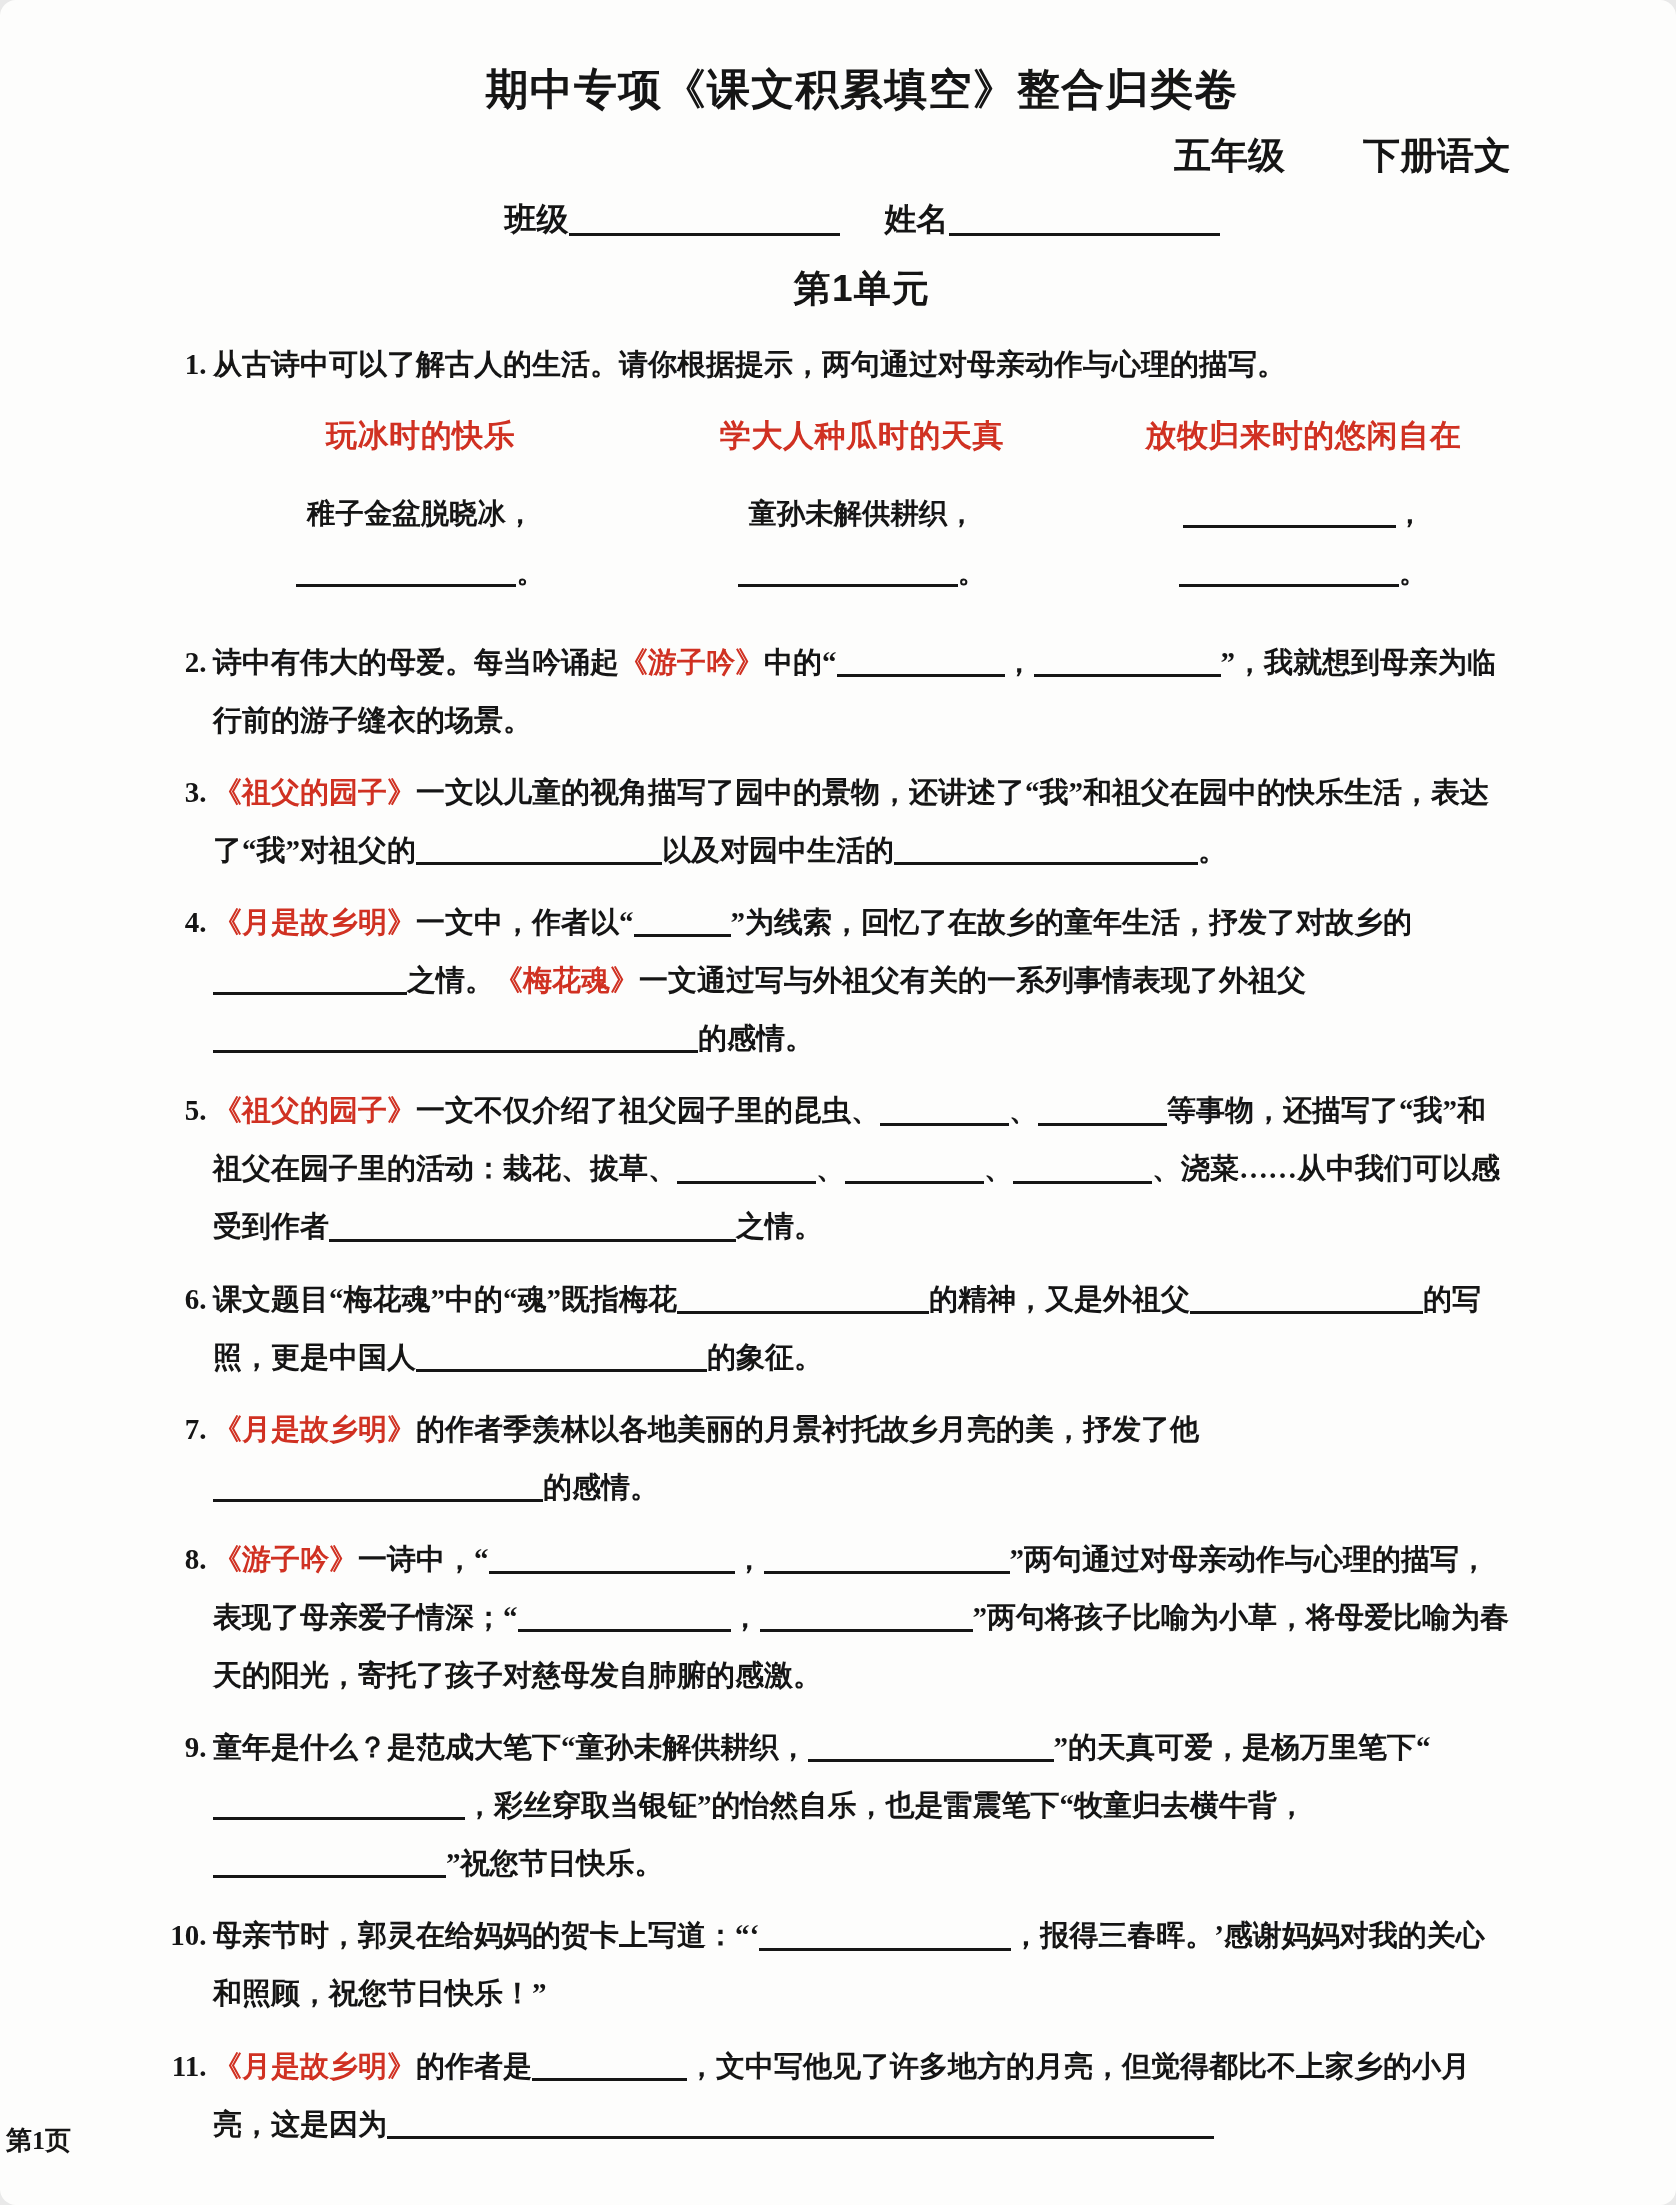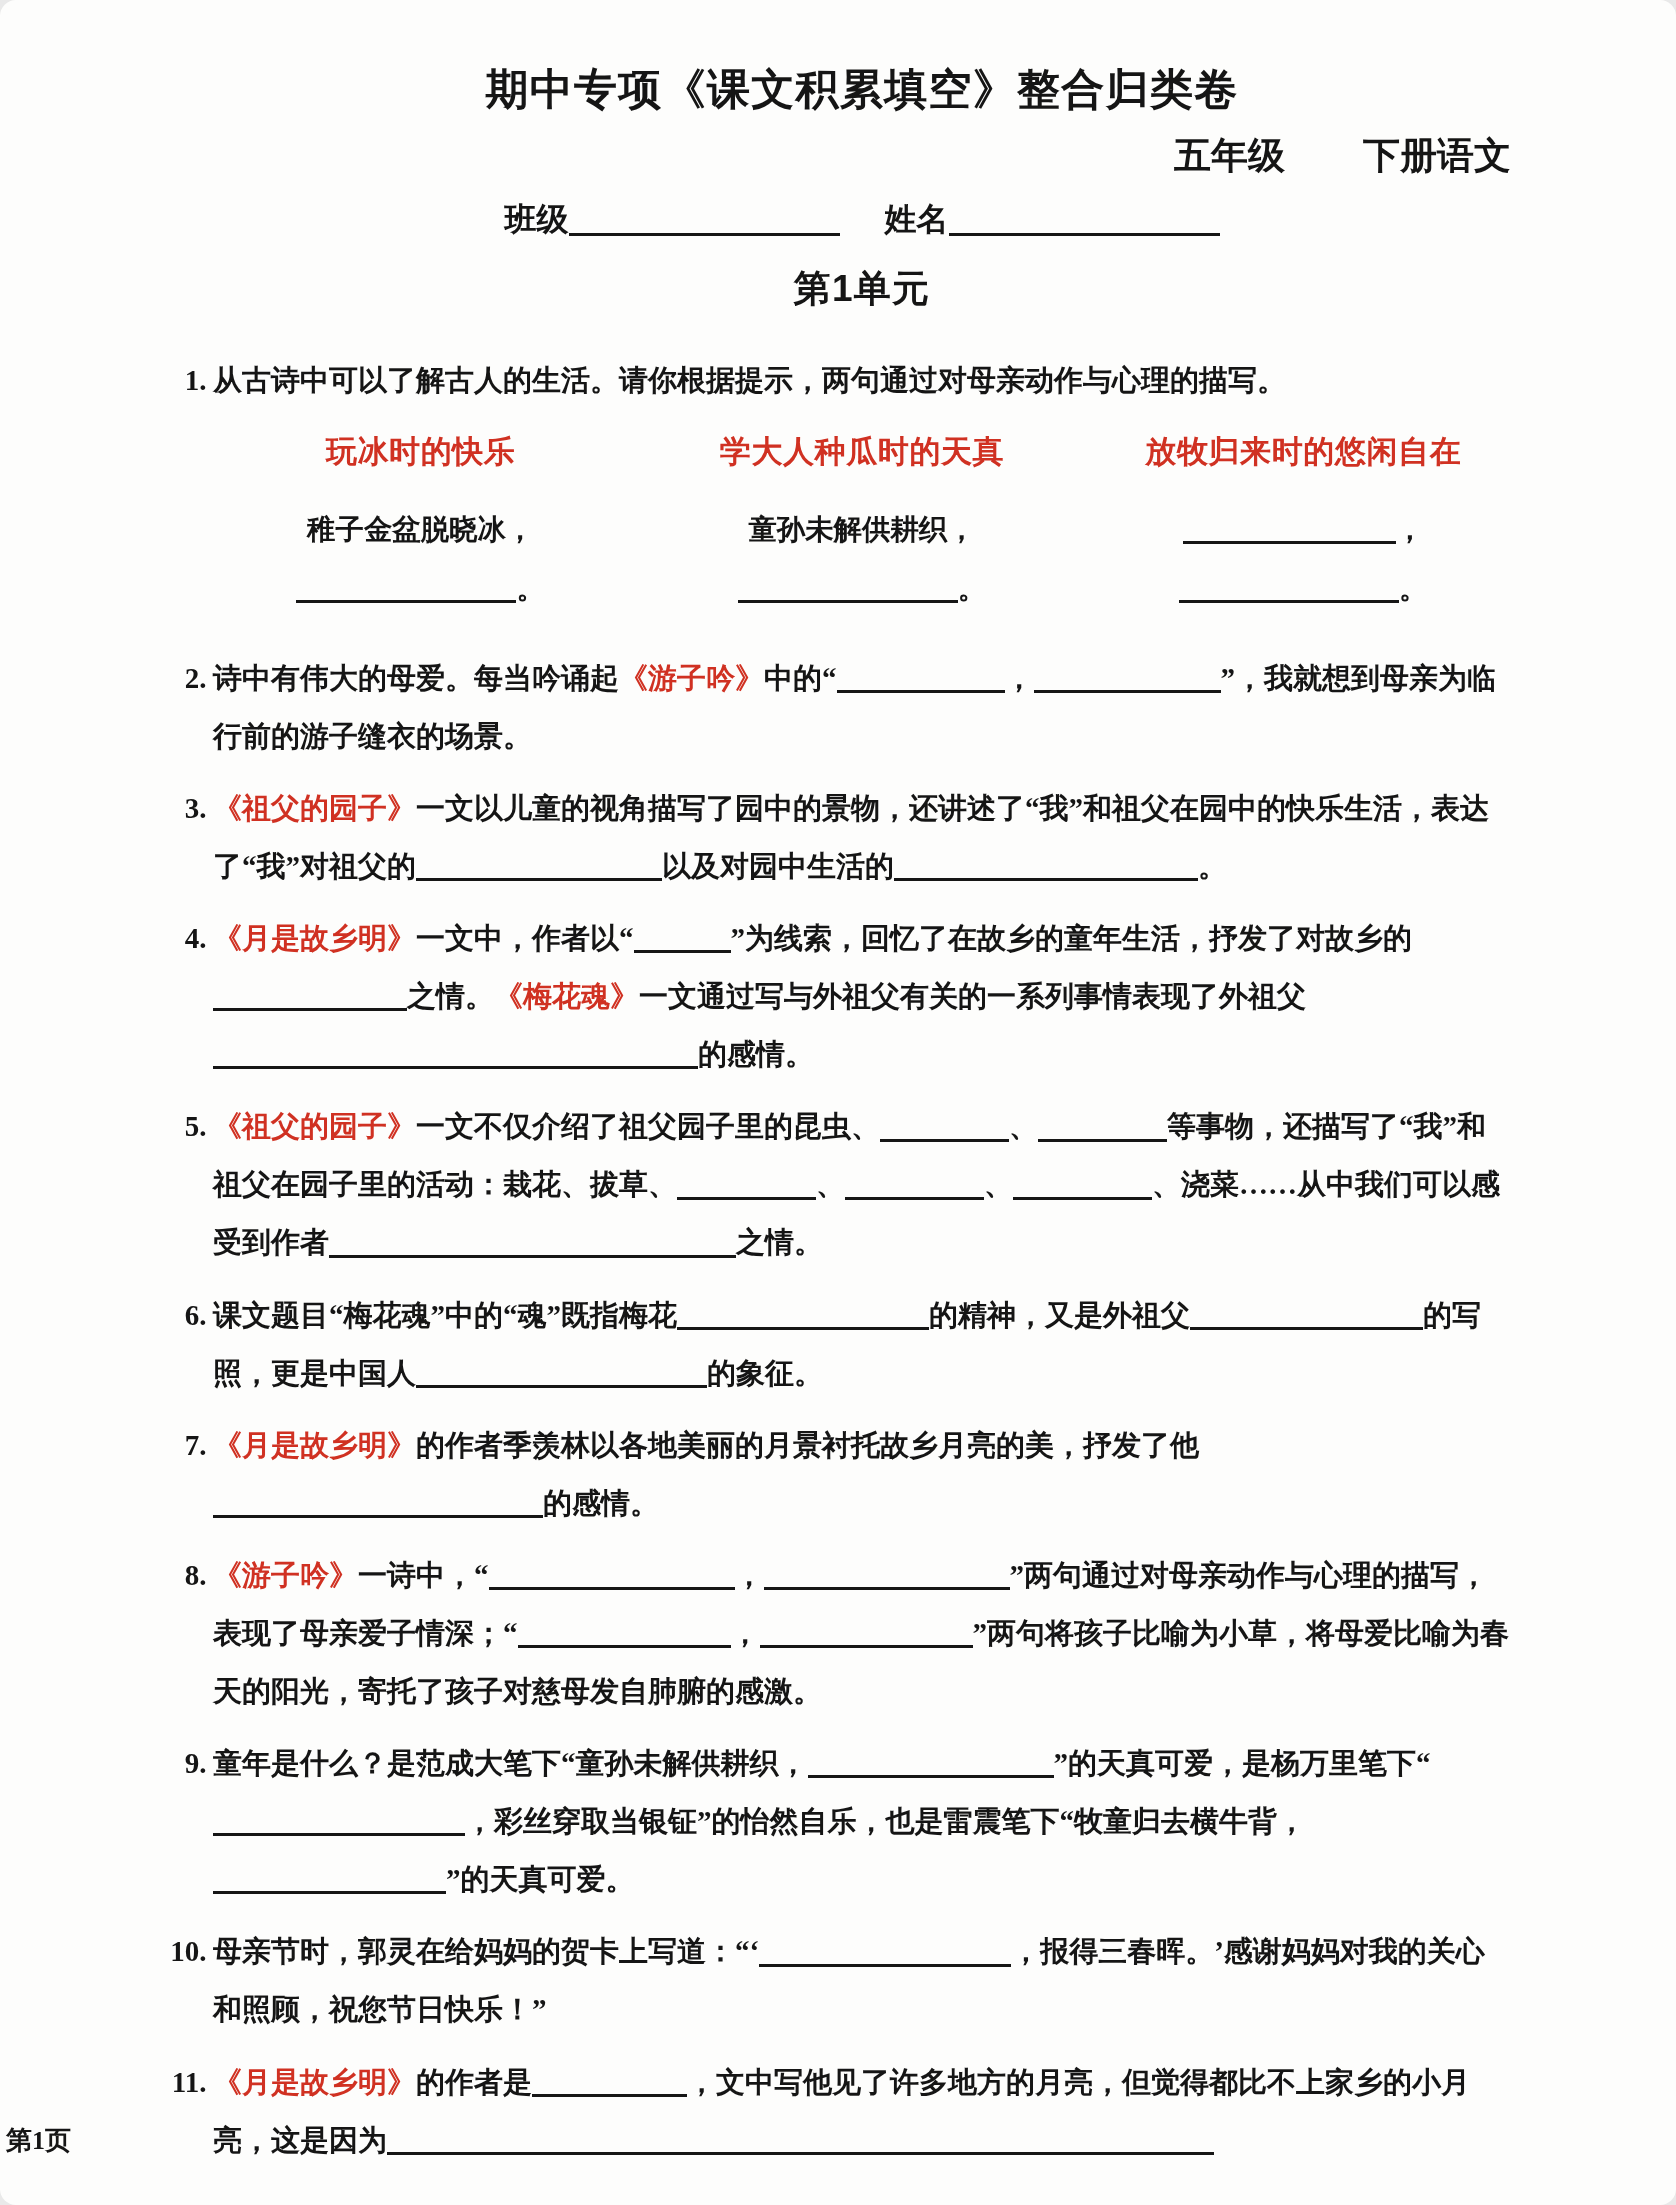--- a/index.html
+++ b/index.html
@@ -33,21 +33,21 @@
     margin:6.5px 0 19.4px 0;
   }
   .writein{
     display:inline-block; width:271px; height:1em;
     border-bottom:3.9px solid #161616; vertical-align:-6.5px;
   }
   .idline .grp2{margin-left:45px;}
   h2.section{
     font-family:"Liberation Sans","DejaVu Sans",sans-serif;
     font-size:37px; font-weight:700; text-align:center;
-    margin:22px 0 37px 0; letter-spacing:1.3px;
+    margin:22px 0 21px 0; letter-spacing:1.3px;
   }
   .q{
     position:relative;
     font-size:29px; font-weight:600;
     line-height:2.0;
     margin:0 0 14.2px 0;
   }
   .qnum{
     position:absolute; right:calc(100% + 6.5px); top:0;
     white-space:nowrap;
@@ -116,20 +116,20 @@
     </div>
 
   <div>
       <div class="q"><span class="qnum">2.</span><span class="txt">诗中有伟大的母爱。每当吟诵起</span><span class="red">《游子吟》</span><span class="txt">中的“</span><span class="blank" style="width: 168px;"></span><span class="txt">，</span><span class="blank" style="width: 187px;"></span><span class="txt">”，我就想到母亲为临行前的游子缝衣的场景。</span></div>
       <div class="q"><span class="qnum">3.</span><span class="red">《祖父的园子》</span><span class="txt">一文以儿童的视角描写了园中的景物，还讲述了“我”和祖父在园中的快乐生活，表达了“我”对祖父的</span><span class="blank" style="width: 246px;"></span><span class="txt">以及对园中生活的</span><span class="blank" style="width: 304px;"></span><span class="txt">。</span></div>
       <div class="q"><span class="qnum">4.</span><span class="red">《月是故乡明》</span><span class="txt">一文中，作者以“</span><span class="blank" style="width: 97px;"></span><span class="txt">”为线索，回忆了在故乡的童年生活，抒发了对故乡的</span><span class="blank" style="width: 194px;"></span><span class="txt">之情。</span><span class="red">《梅花魂》</span><span class="txt">一文通过写与外祖父有关的一系列事情表现了外祖父</span><span class="blank" style="width: 485px;"></span><span class="txt">的感情。</span></div>
       <div class="q"><span class="qnum">5.</span><span class="red">《祖父的园子》</span><span class="txt">一文不仅介绍了祖父园子里的昆虫、</span><span class="blank" style="width: 129px;"></span><span class="txt">、</span><span class="blank" style="width: 129px;"></span><span class="txt">等事物，还描写了“我”和祖父在园子里的活动：栽花、拔草、</span><span class="blank" style="width: 139px;"></span><span class="txt">、</span><span class="blank" style="width: 139px;"></span><span class="txt">、</span><span class="blank" style="width: 139px;"></span><span class="txt">、浇菜……从中我们可以感受到作者</span><span class="blank" style="width: 407px;"></span><span class="txt">之情。</span></div>
       <div class="q"><span class="qnum">6.</span><span class="txt">课文题目“梅花魂”中的“魂”既指梅花</span><span class="blank" style="width: 252px;"></span><span class="txt">的精神，又是外祖父</span><span class="blank" style="width: 233px;"></span><span class="txt">的写照，更是中国人</span><span class="blank" style="width: 291px;"></span><span class="txt">的象征。</span></div>
       <div class="q"><span class="qnum">7.</span><span class="red">《月是故乡明》</span><span class="txt">的作者季羡林以各地美丽的月景衬托故乡月亮的美，抒发了他</span><span class="blank" style="width: 330px;"></span><span class="txt">的感情。</span></div>
       <div class="q"><span class="qnum">8.</span><span class="red">《游子吟》</span><span class="txt">一诗中，“</span><span class="blank" style="width: 246px;"></span><span class="txt">，</span><span class="blank" style="width: 246px;"></span><span class="txt">”两句通过对母亲动作与心理的描写，表现了母亲爱子情深；“</span><span class="blank" style="width: 213px;"></span><span class="txt">，</span><span class="blank" style="width: 213px;"></span><span class="txt">”两句将孩子比喻为小草，将母爱比喻为春天的阳光，寄托了孩子对慈母发自肺腑的感激。</span></div>
-      <div class="q"><span class="qnum">9.</span><span class="txt">童年是什么？是范成大笔下“童孙未解供耕织，</span><span class="blank" style="width: 246px;"></span><span class="txt">”的天真可爱，是杨万里笔下“</span><span class="blank" style="width: 252px;"></span><span class="txt">，彩丝穿取当银钲”的怡然自乐，也是雷震笔下“牧童归去横牛背，</span><span class="blank" style="width: 233px;"></span><span class="txt">”的天真可爱。</span></div>
+      <div class="q"><span class="qnum">9.</span><span class="txt">童年是什么？是范成大笔下“童孙未解供耕织，</span><span class="blank" style="width: 246px;"></span><span class="txt">”的天真可爱，是杨万里笔下“</span><span class="blank" style="width: 252px;"></span><span class="txt">，彩丝穿取当银钲”的怡然自乐，也是雷震笔下“牧童归去横牛背，</span><span class="blank" style="width: 233px;"></span><span class="txt">”祝您节日快乐。</span></div>
       <div class="q"><span class="qnum">10.</span><span class="txt">母亲节时，郭灵在给妈妈的贺卡上写道：“‘</span><span class="blank" style="width: 252px;"></span><span class="txt">，报得三春晖。’感谢妈妈对我的关心和照顾，祝您节日快乐！”</span></div>
       <div class="q"><span class="qnum">11.</span><span class="red">《月是故乡明》</span><span class="txt">的作者是</span><span class="blank" style="width: 155px;"></span><span class="txt">，文中写他见了许多地方的月亮，但觉得都比不上家乡的小月亮，这是因为</span><span class="blank" style="width: 827px;"></span></div>
     </div>
 
   <div class="footer">第1页</div>
 </div>
 
 
 </body></html>

